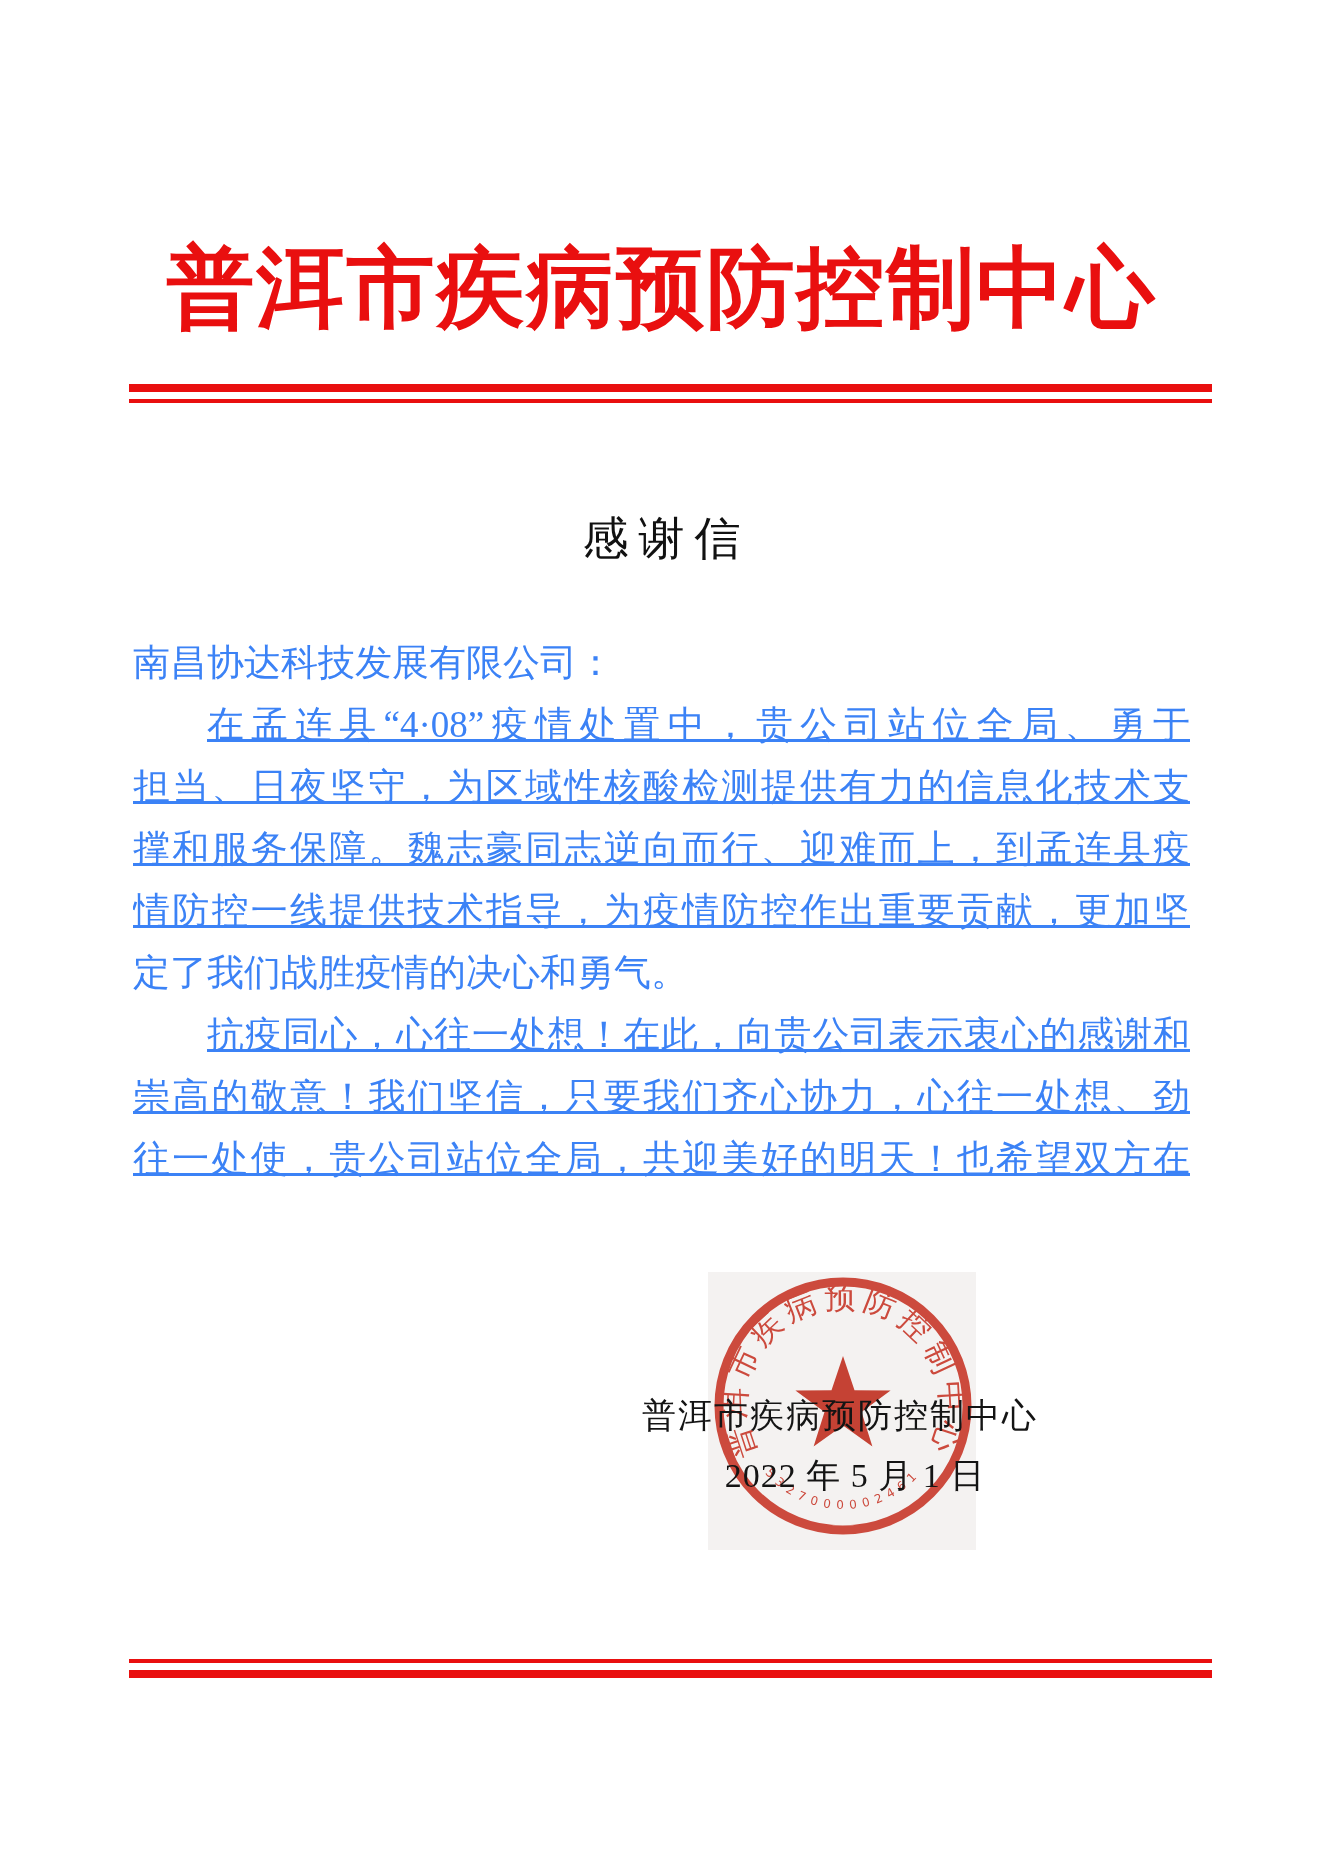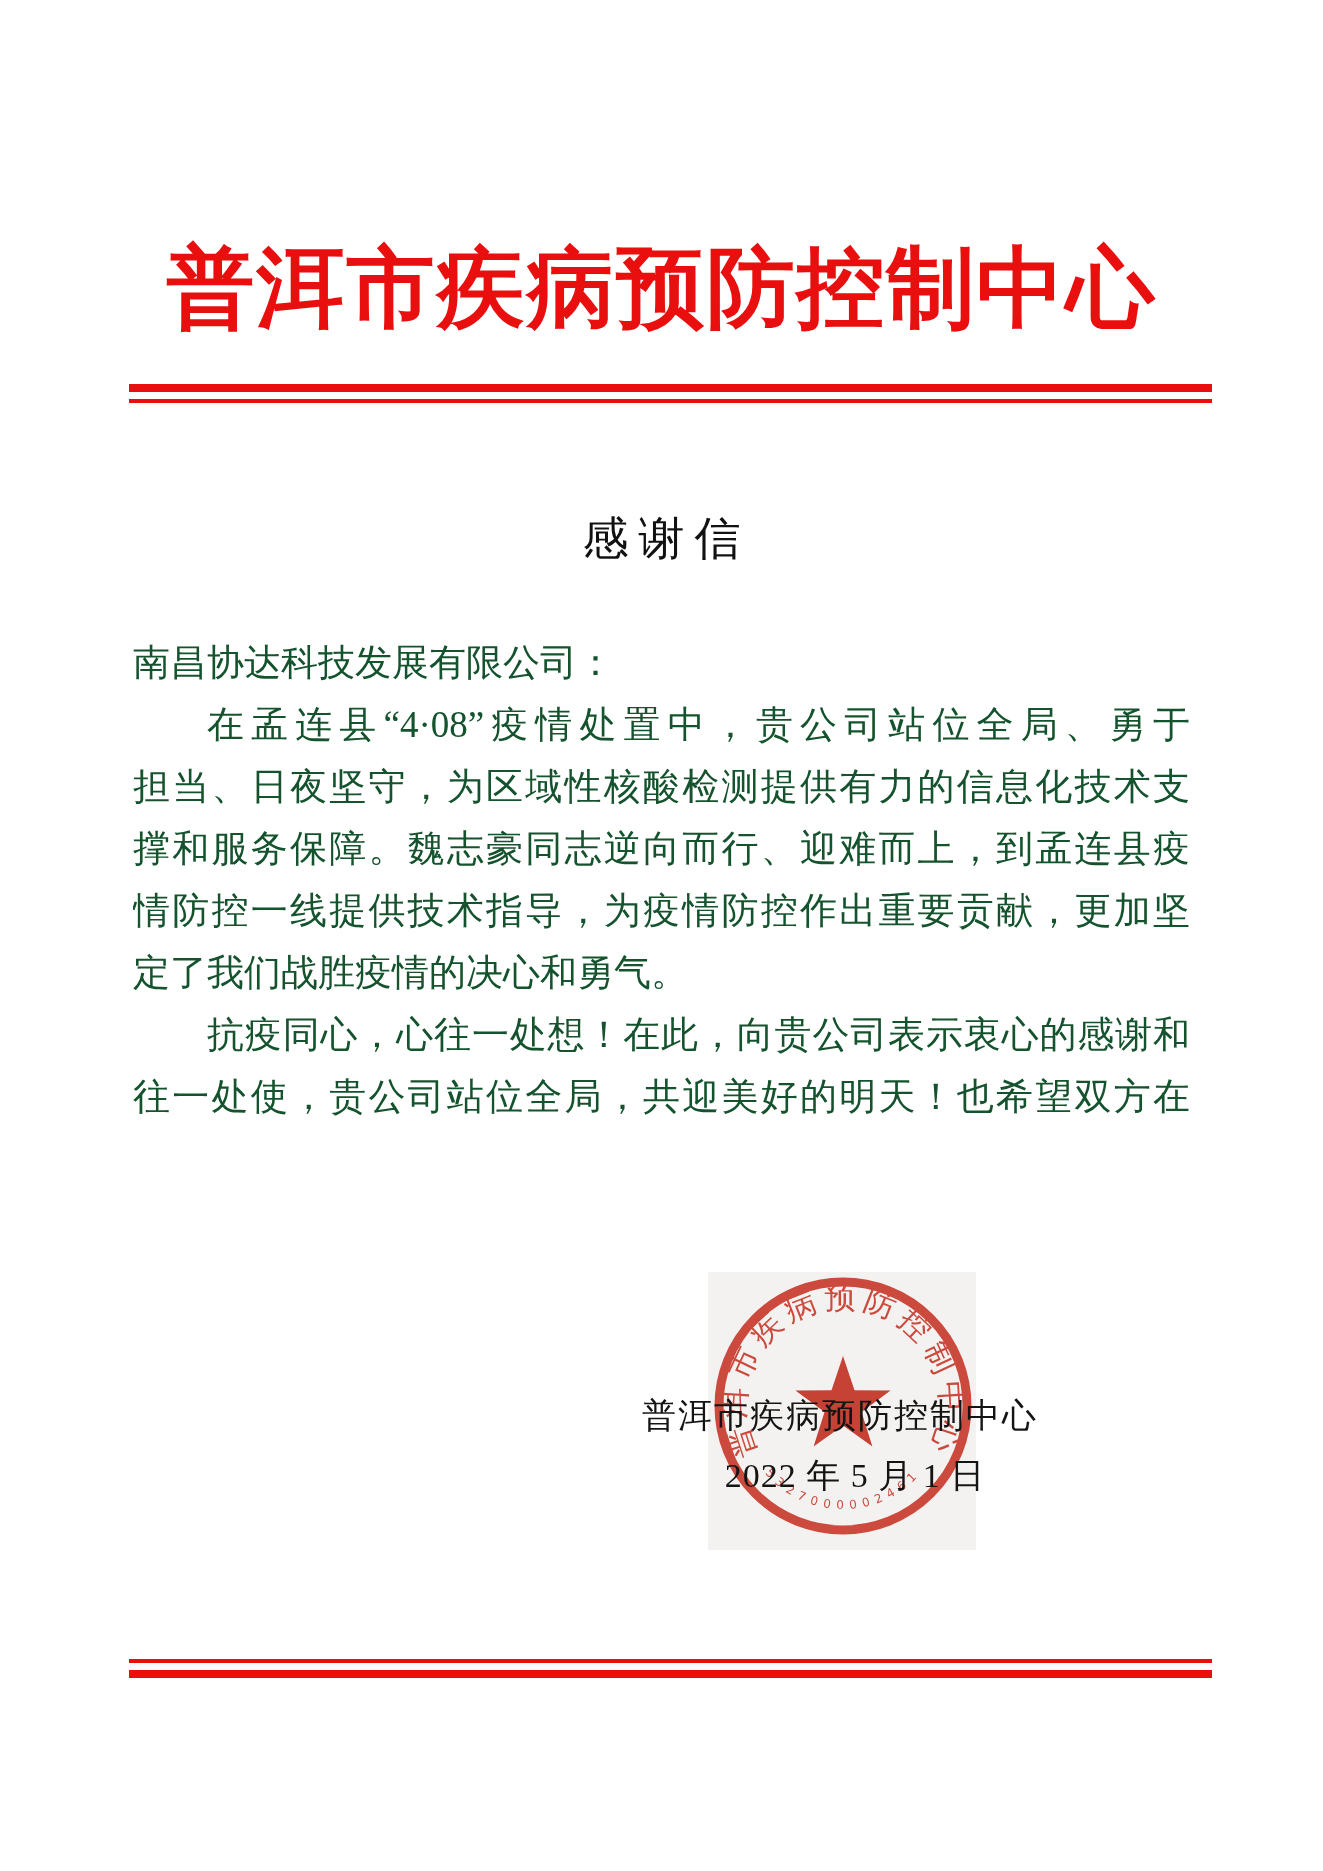--- a/index.html
+++ b/index.html
@@ -51,32 +51,33 @@
     box-sizing: border-box;
     color: #111111;
     font-family: Liberation Mono, monospace;
   }
   .body {
     position: absolute;
     top: 632px;
     left: 133px;
     width: 1057px;
     font-size: 37px;
-    color: #14532d;
+    color: #3b82f6;
   }
   .line {
     height: 62px;
     line-height: 62px;
     white-space: nowrap;
   }
   .line.j {
     white-space: normal;
     text-align: justify;
     text-align-last: justify;
     overflow: hidden;
+    text-decoration: underline;
   }
   .line.indent { text-indent: 2em; }
   .seal {
     position: absolute;
     left: 708px;
     top: 1272px;
     width: 268px;
     height: 278px;
     z-index: 1;
   }
@@ -132,20 +133,21 @@
   <h2 class="doc-title">感谢信</h2>
 
   <div class="body">
     <div class="line">南昌协达科技发展有限公司：</div>
     <div class="line j indent">在孟连县“4·08”疫情处置中，贵公司站位全局、勇于</div>
     <div class="line j">担当、日夜坚守，为区域性核酸检测提供有力的信息化技术支</div>
     <div class="line j">撑和服务保障。魏志豪同志逆向而行、迎难而上，到孟连县疫</div>
     <div class="line j">情防控一线提供技术指导，为疫情防控作出重要贡献，更加坚</div>
     <div class="line">定了我们战胜疫情的决心和勇气。</div>
     <div class="line j indent">抗疫同心，心往一处想！在此，向贵公司表示衷心的感谢和</div>
+    <div class="line j">崇高的敬意！我们坚信，只要我们齐心协力，心往一处想、劲</div>
     <div class="line j">往一处使，贵公司站位全局，共迎美好的明天！也希望双方在</div>
   </div>
 
   <svg class="seal" viewBox="0 0 268 278" xmlns="http://www.w3.org/2000/svg">
     <rect x="0" y="0" width="268" height="278" fill="#f4f2f1"></rect>
     <g opacity="0.9">
       <circle cx="135" cy="134" r="124" fill="none" stroke="#c8382a" stroke-width="9"></circle>
       <polygon fill="#c03020" points="135,84 146.5,118.2 182.6,118.6 153.5,140 164.4,174.5 135,153.5 105.6,174.5 116.5,140 87.4,118.6 123.5,118.2"></polygon>
       <defs>
         <path id="arcTop" d="M 50.1 183 A 98 98 0 1 1 219.9 183" fill="none"></path>

